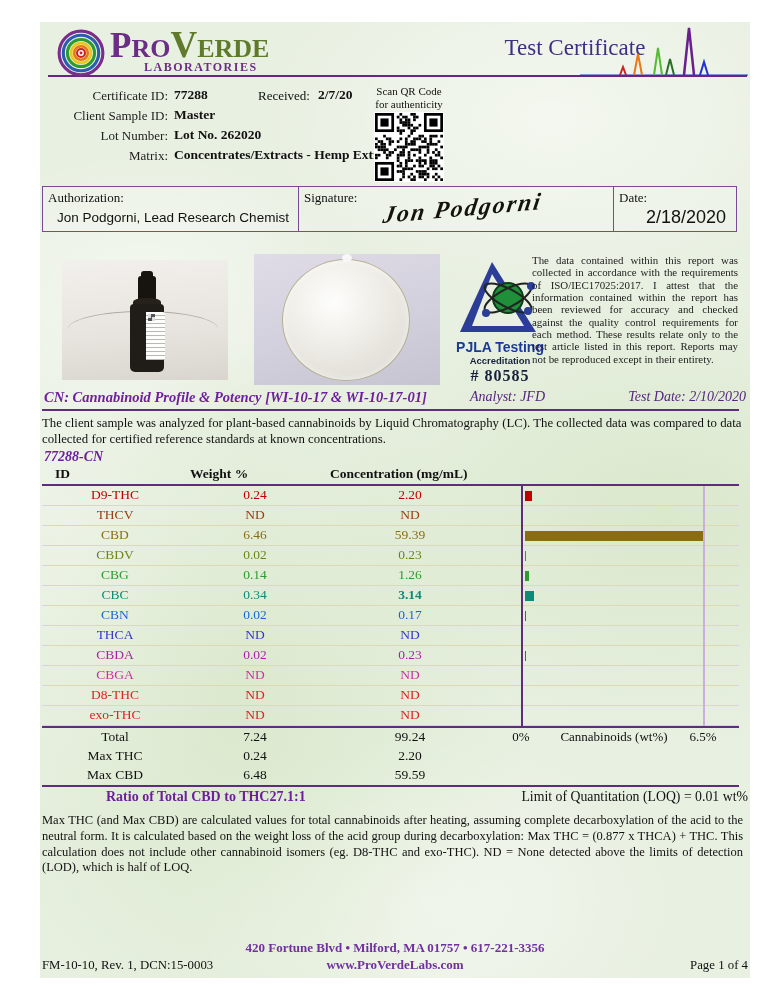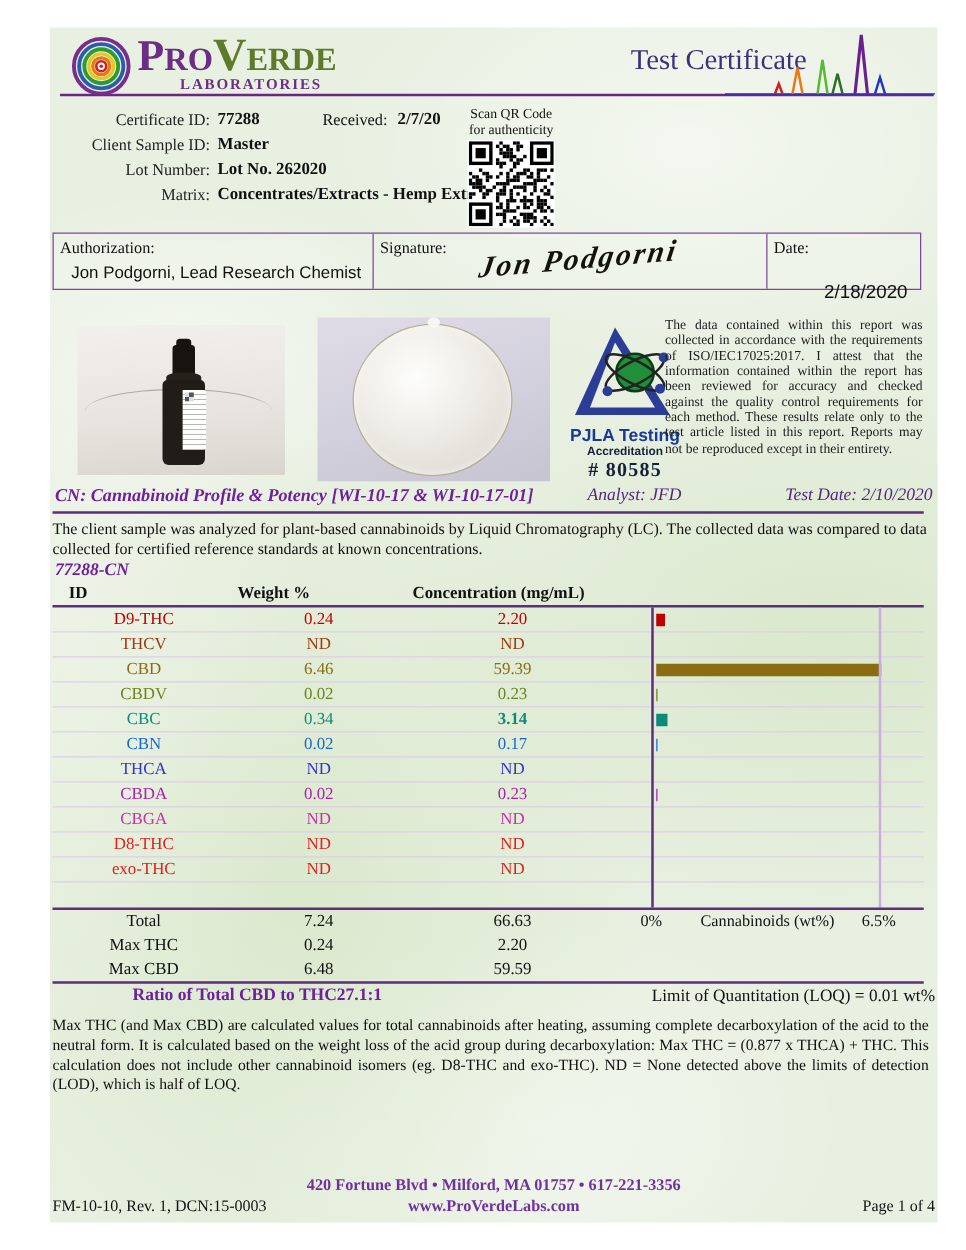--- a/index.html
+++ b/index.html
@@ -357,21 +357,21 @@
       <div class="acell" style="width:256px">
         <span class="alabel">Authorization:</span>
         <span class="abs sans" style="left:14px;top:23px;font-size:13.5px">Jon Podgorni, Lead Research Chemist</span>
       </div>
       <div class="acell" style="width:315px">
         <span class="alabel">Signature:</span>
         <span class="abs script" style="left:84px;top:8px">Jon Podgorni</span>
       </div>
       <div class="acell" style="flex:1">
         <span class="alabel">Date:</span>
-        <span class="abs sans" style="right:10px;top:38px;font-size:15px">2/18/2020</span>
+        <span class="abs sans" style="right:10px;top:20px;font-size:18px">2/18/2020</span>
       </div>
     </div>
 
     <div class="photo1">
       <div class="horizon"></div>
       <div class="b-top"></div>
       <div class="b-cap"></div>
       <div class="b-shoulder"></div>
       <div class="b-body"></div>
       <div class="b-label"></div>
@@ -433,20 +433,26 @@
           <span class="tc tc2" style="color: rgb(138, 109, 18);">59.39</span>
           <div class="bar" style="width: 179.886px; background: rgb(138, 109, 18);"></div>
         </div>
         <div class="trow">
           <span class="tc tc0" style="color: rgb(111, 132, 24);">CBDV</span>
           <span class="tc tc1" style="color: rgb(111, 132, 24);">0.02</span>
           <span class="tc tc2" style="color: rgb(111, 132, 24);">0.23</span>
           <div class="bar" style="width: 0.556923px; background: rgb(111, 132, 24);"></div>
         </div>
         <div class="trow">
+          <span class="tc tc0" style="color: rgb(46, 155, 48);">CBG</span>
+          <span class="tc tc1" style="color: rgb(46, 155, 48);">0.14</span>
+          <span class="tc tc2" style="color: rgb(46, 155, 48);">1.26</span>
+          <div class="bar" style="width: 3.89846px; background: rgb(46, 155, 48);"></div>
+        </div>
+        <div class="trow">
           <span class="tc tc0" style="color: rgb(14, 138, 120);">CBC</span>
           <span class="tc tc1" style="color: rgb(14, 138, 120);">0.34</span>
           <span class="tc tc2" style="color: rgb(14, 138, 120); font-weight: bold;">3.14</span>
           <div class="bar" style="width: 9.46769px; background: rgb(14, 138, 120);"></div>
         </div>
         <div class="trow">
           <span class="tc tc0" style="color: rgb(22, 104, 210);">CBN</span>
           <span class="tc tc1" style="color: rgb(22, 104, 210);">0.02</span>
           <span class="tc tc2" style="color: rgb(22, 104, 210);">0.17</span>
           <div class="bar" style="width: 0.556923px; background: rgb(22, 104, 210);"></div>
@@ -479,21 +485,21 @@
         </div>
       </div>
     <div class="axis-zero"></div>
     <div class="grid-65"></div>
 
     <div class="thick" style="top:704px"></div>
     <div class="srows" id="srows">
         <div class="srow">
           <span class="tc tc0">Total</span>
           <span class="tc tc1">7.24</span>
-          <span class="tc tc2">66.63</span>
+          <span class="tc tc2">99.24</span>
         </div>
         <div class="srow">
           <span class="tc tc0">Max THC</span>
           <span class="tc tc1">0.24</span>
           <span class="tc tc2">2.20</span>
         </div>
         <div class="srow">
           <span class="tc tc0">Max CBD</span>
           <span class="tc tc1">6.48</span>
           <span class="tc tc2">59.59</span>

